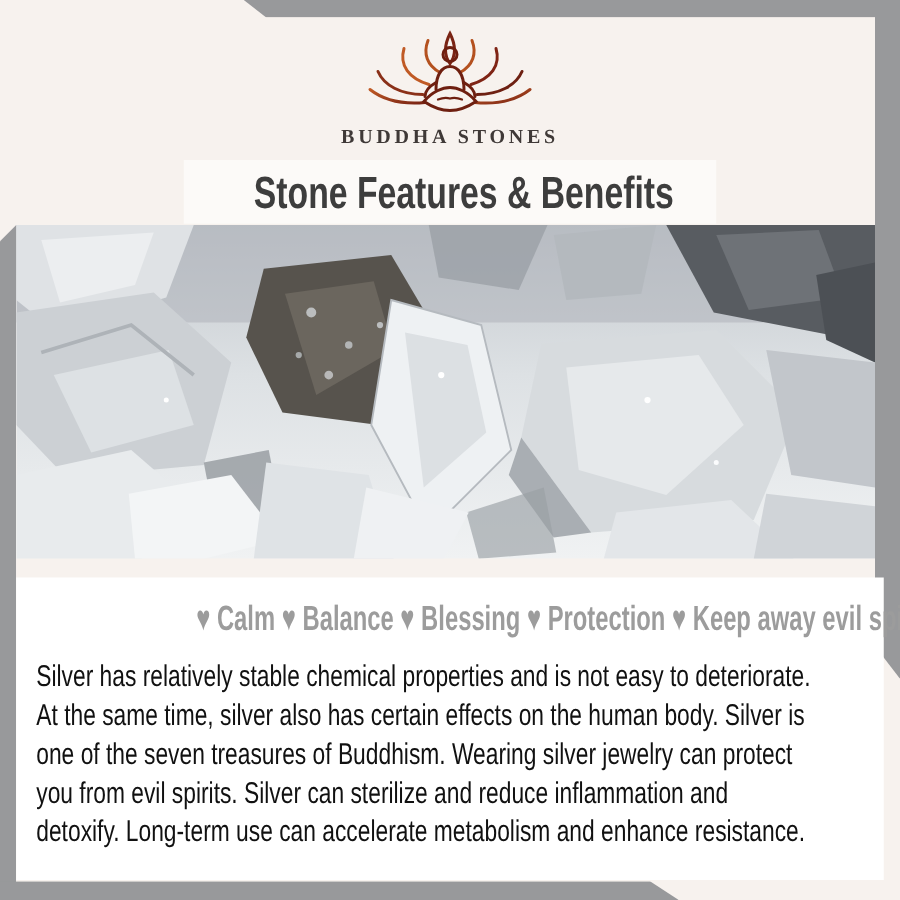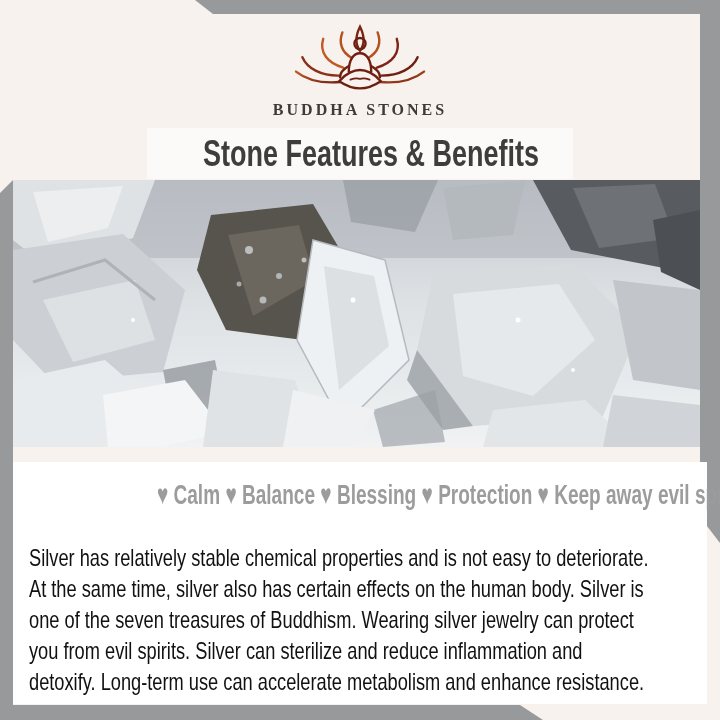--- a/index.html
+++ b/index.html
@@ -51,21 +51,21 @@
   
   .panel{position:absolute;left:13px;top:462px;width:694px;height:242px;background:#FFFFFF;}
   .benefits{
     position:absolute;left:0;top:16px;width:100%;text-align:center;
   }
   .benefits .t{
     display:inline-block;font-size:28px;font-weight:bold;color:#9C9C9C;
     white-space:nowrap;transform:scaleX(0.68);transform-origin:50% 50%;
     line-height:34px;
   }
-  .desc{position:absolute;left:16px;top:64px;width:670px;margin-top:16px;}
+  .desc{position:absolute;left:16px;top:64px;width:670px;}
   .desc-line{
     font-size:24px;color:#111111;line-height:31px;white-space:nowrap;
     transform:scaleX(0.76);transform-origin:0 50%;
   }
 </style>
 </head>
 <body>
 
 <div class="card">
 

